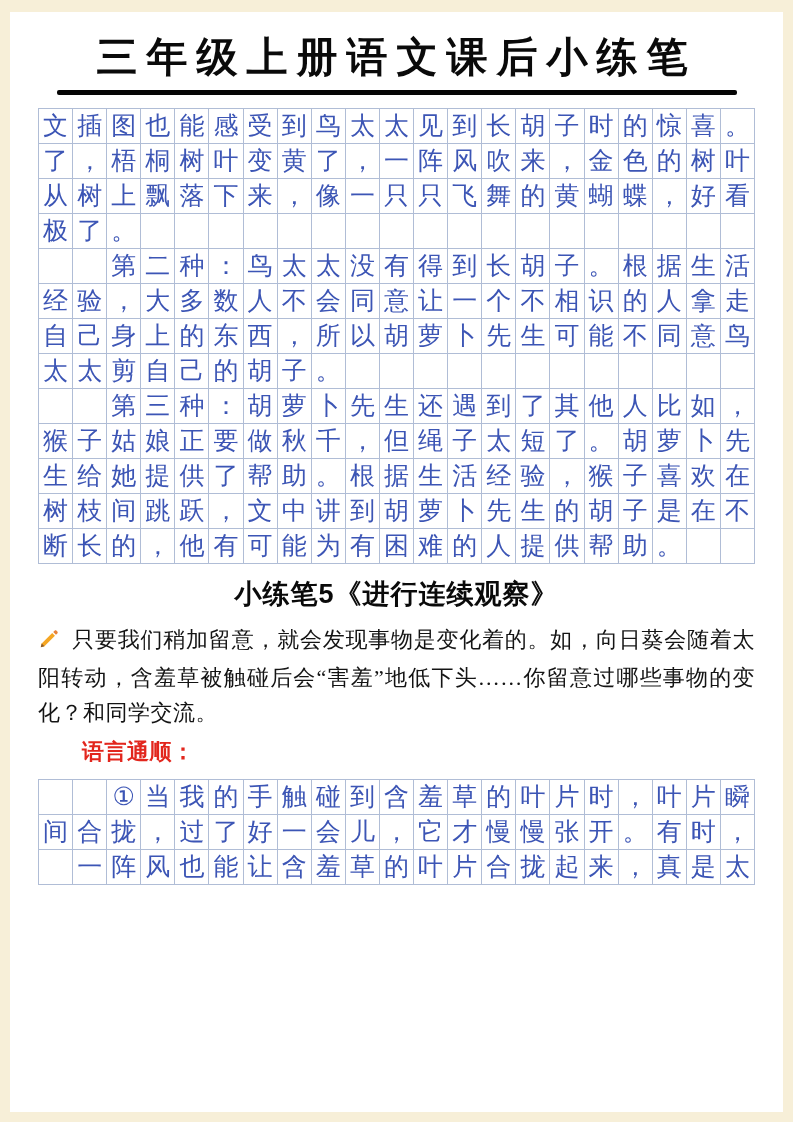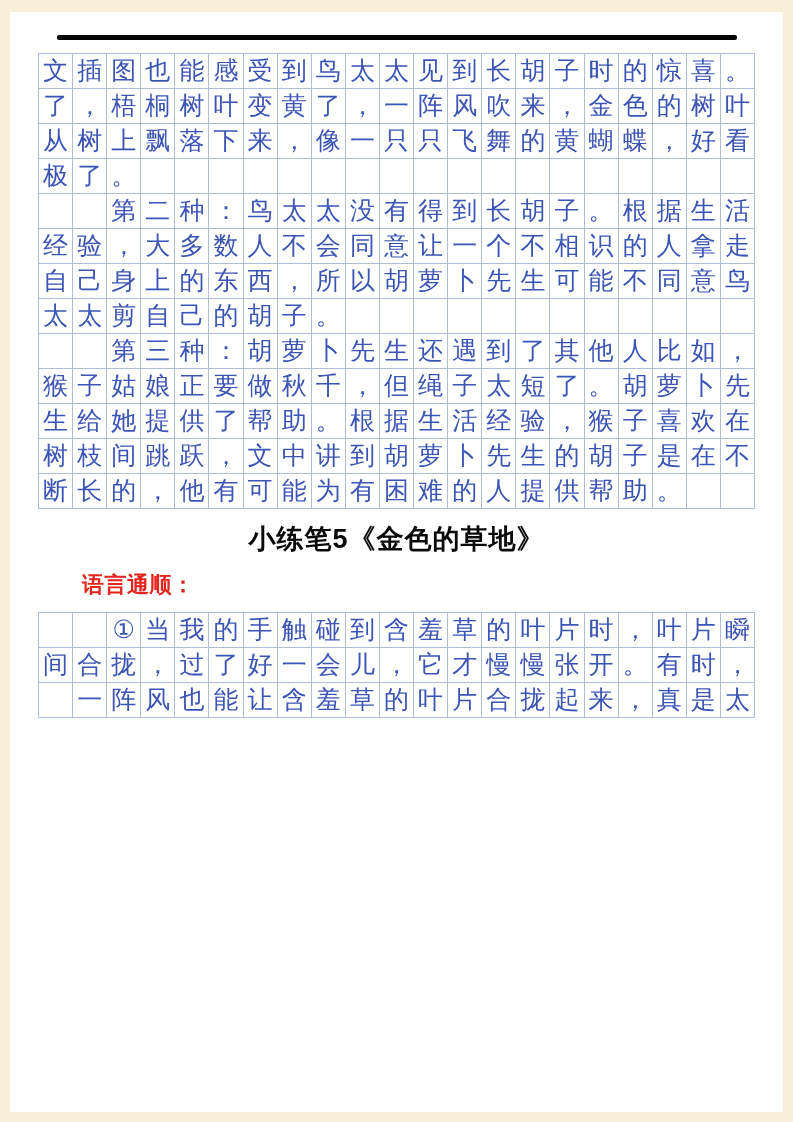--- a/index.html
+++ b/index.html
@@ -78,20 +78,21 @@
     font-weight: bold;
     font-family: "Liberation Sans", "DejaVu Sans", sans-serif;
   }
   .sample-line { margin: 4px 0 10px 0; }
 </style>
 </head>
 <body>
 
 <div class="page">
 
+  <h1 class="page-title">三年级上册语文课后小练笔</h1>
   <div class="title-rule"></div>
 
   <div class="grid" id="grid-top" style="grid-template-columns: repeat(21, 1fr);">
       <div class="cell" style="height: 35px;">文</div>
       <div class="cell" style="height: 35px;">插</div>
       <div class="cell" style="height: 35px;">图</div>
       <div class="cell" style="height: 35px;">也</div>
       <div class="cell" style="height: 35px;">能</div>
       <div class="cell" style="height: 35px;">感</div>
       <div class="cell" style="height: 35px;">受</div>
@@ -356,22 +357,27 @@
       <div class="cell" style="height: 35px;">人</div>
       <div class="cell" style="height: 35px;">提</div>
       <div class="cell" style="height: 35px;">供</div>
       <div class="cell" style="height: 35px;">帮</div>
       <div class="cell" style="height: 35px;">助</div>
       <div class="cell" style="height: 35px;">。</div>
       <div class="cell" style="height: 35px;"></div>
       <div class="cell" style="height: 35px;"></div>
     </div>
 
-  <h2 class="section-title">小练笔5《金色的草地》</h2>
-
+  <h2 class="section-title">小练笔5《进行连续观察》</h2>
+
+  <p class="para prompt-row"><span class="pencil"><svg width="22" height="22" viewBox="0 0 24 24">
+          <path d="M3 21l1-4 11.5-11.5 3 3L7 20l-4 1z" fill="#f5a623"></path>
+          <path d="M16.6 4.4l1.5-1.5c.6-.6 1.5-.6 2.1 0l.9.9c.6.6.6 1.5 0 2.1l-1.5 1.5-3-3z" fill="#e8833a"></path>
+          <path d="M3 21l1-4 3 3-4 1z" fill="#8a5a2b"></path>
+        </svg></span><span>只要我们稍加留意，就会发现事物是变化着的。如，向日葵会随着太阳转动，含羞草被触碰后会“害羞”地低下头……你留意过哪些事物的变化？和同学交流。</span></p>
 
 
   <p class="para indent sample-line"><span class="label-red">语言通顺：</span></p>
 
   <div class="grid" id="grid-bottom" style="grid-template-columns: repeat(21, 1fr);">
       <div class="cell" style="height: 35px;">　</div>
       <div class="cell" style="height: 35px;">　</div>
       <div class="cell" style="height: 35px;">①</div>
       <div class="cell" style="height: 35px;">当</div>
       <div class="cell" style="height: 35px;">我</div>

